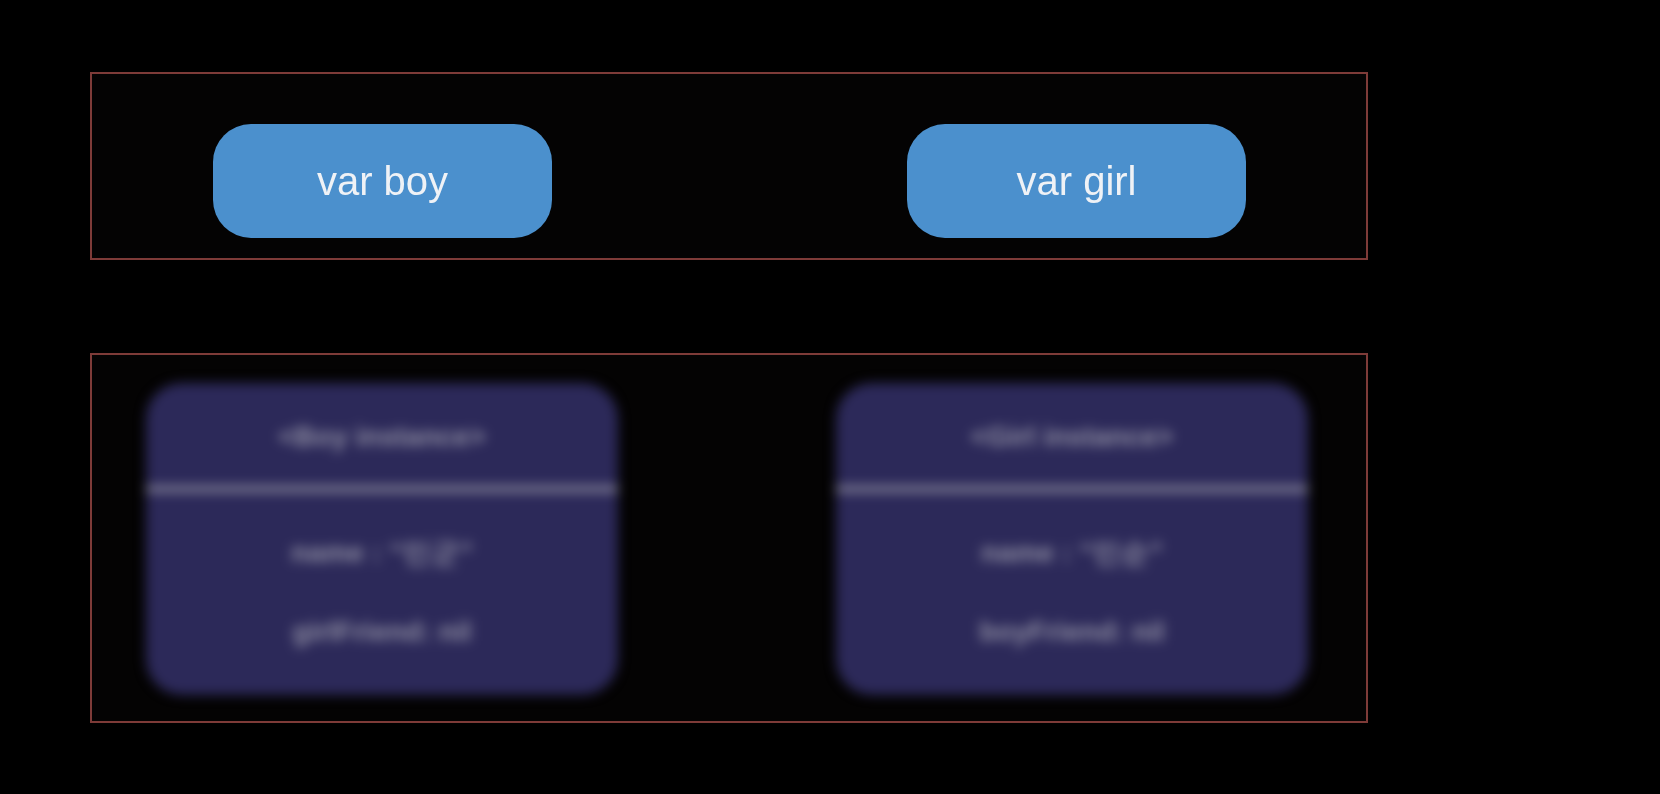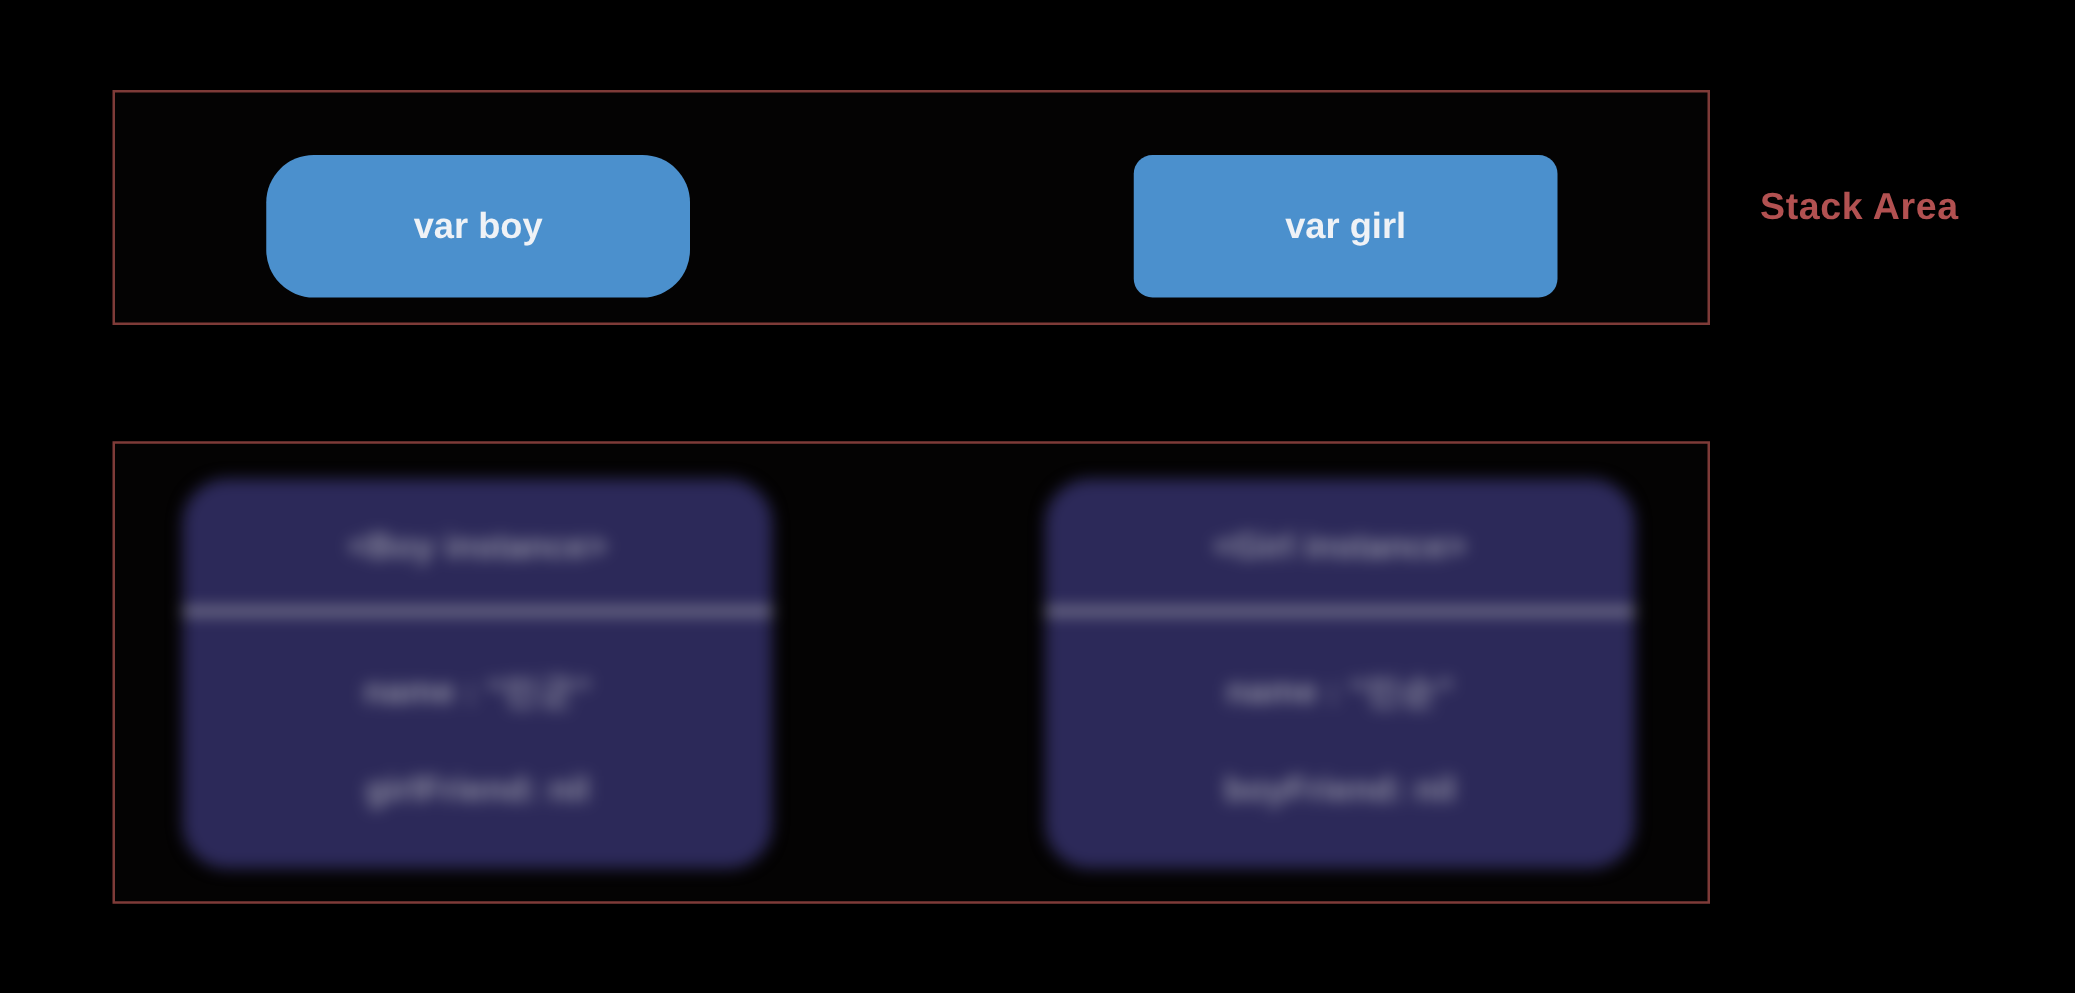--- a/index.html
+++ b/index.html
@@ -46,25 +46,25 @@
     width: 339px;
     height: 114px;
     top: 50px;
     background: #4b90cd;
     border-radius: 38px;
     display: flex;
     align-items: center;
     justify-content: center;
   }
   .var-node.boy  { left: 121px; }
-  .var-node.girl { left: 815px; border-radius: 15px; }
+  .var-node.girl { left: 815px; }
   .var-node .var-label {
     color: #eff2f6;
-    font-size: 29px;
-    font-weight: bold;
+    font-size: 40px;
+    font-weight: normal;
   }
 
   
   .instance-card {
     position: absolute;
     top: 28px;
     width: 472px;
     height: 312px;
     background: #2c2959;
     border-radius: 36px;
@@ -124,15 +124,14 @@
     </div>
 
     <div class="instance-card girl">
       <div class="card-title">&lt;Girl instance&gt;</div>
       <div class="card-divider"></div>
       <div class="card-field f1">name : “민순”</div>
       <div class="card-field f2">boyFriend: nil</div>
     </div>
   </div>
 
-  <div class="area-label stack-label">Stack Area</div>
 
 </div>
 
 </body></html>

